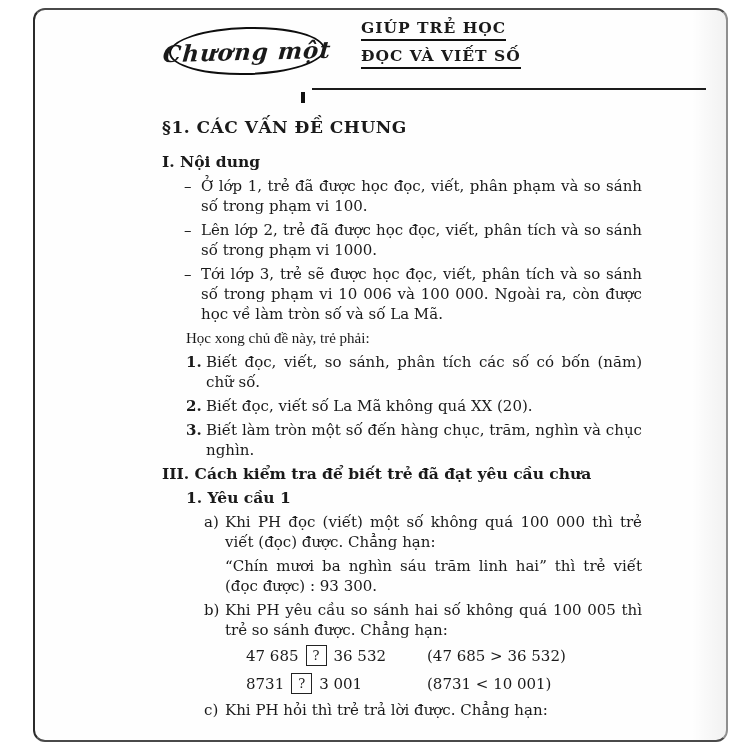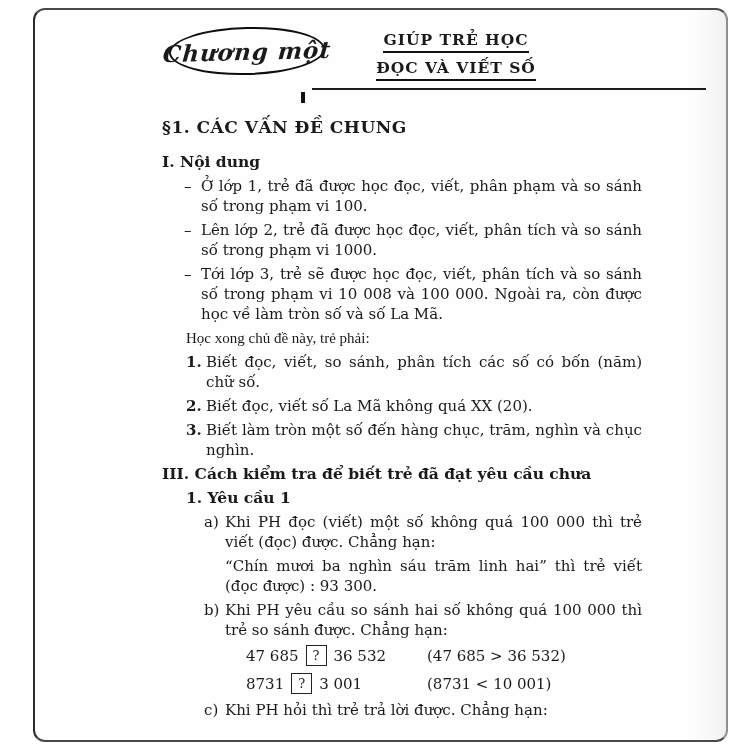--- a/index.html
+++ b/index.html
@@ -55,23 +55,23 @@
     font-style: italic;
     font-weight: bold;
     font-size: 23px;
     letter-spacing: 1px;
     transform: skewX(-6deg);
     white-space: nowrap;
   }
   .header-title {
     position: absolute;
     left: 326px;
-    top: 20px;
+    top: 8px;
     width: 190px;
-    text-align: center;
+    text-align: left;
   }
   .header-title .ht-line {
     display: inline-block;
     font-weight: bold;
     font-size: 15.5px;
     letter-spacing: 1px;
     border-bottom: 2.5px solid #111;
     padding-bottom: 2px;
     margin-bottom: 5px;
     white-space: nowrap;
@@ -212,21 +212,21 @@
     <div class="bullet">
       <span class="dash">–</span>
       <span class="btext">Ở lớp 1, trẻ đã được học đọc, viết, phân phạm và so sánh số trong phạm vi 100.</span>
     </div>
     <div class="bullet">
       <span class="dash">–</span>
       <span class="btext">Lên lớp 2, trẻ đã được học đọc, viết, phân tích và so sánh số trong phạm vi 1000.</span>
     </div>
     <div class="bullet">
       <span class="dash">–</span>
-      <span class="btext">Tới lớp 3, trẻ sẽ được học đọc, viết, phân tích và so sánh số trong phạm vi 10 008 và 100 000. Ngoài ra, còn được học về làm tròn số và số La Mã.</span>
+      <span class="btext">Tới lớp 3, trẻ sẽ được học đọc, viết, phân tích và so sánh số trong phạm vi 10 006 và 100 000. Ngoài ra, còn được học về làm tròn số và số La Mã.</span>
     </div>
 
     <div class="intro">Học xong chủ đề này, trẻ phải:</div>
 
     <div class="numbered">
       <span class="num">1.</span>
       <span class="ntext">Biết đọc, viết, so sánh, phân tích các số có bốn (năm) chữ số.</span>
     </div>
     <div class="numbered">
       <span class="num">2.</span>
@@ -241,21 +241,21 @@
     <div class="sub-heading">1. Yêu cầu 1</div>
 
     <div class="lettered">
       <span class="lab">a)</span>
       <span class="ltext">Khi PH đọc (viết) một số không quá 100 000 thì trẻ viết (đọc) được. Chẳng hạn:</span>
     </div>
     <div class="example">“Chín mươi ba nghìn sáu trăm linh hai” thì trẻ viết (đọc được) : 93 300.</div>
 
     <div class="lettered">
       <span class="lab">b)</span>
-      <span class="ltext">Khi PH yêu cầu so sánh hai số không quá 100 000 thì trẻ so sánh được. Chẳng hạn:</span>
+      <span class="ltext">Khi PH yêu cầu so sánh hai số không quá 100 005 thì trẻ so sánh được. Chẳng hạn:</span>
     </div>
 
     <div class="exrow">
       <span class="expr">
         <span>47 685</span>
         <span class="qbox">?</span>
         <span>36 532</span>
       </span>
       <span class="answer">(47 685 &gt; 36 532)</span>
     </div>

